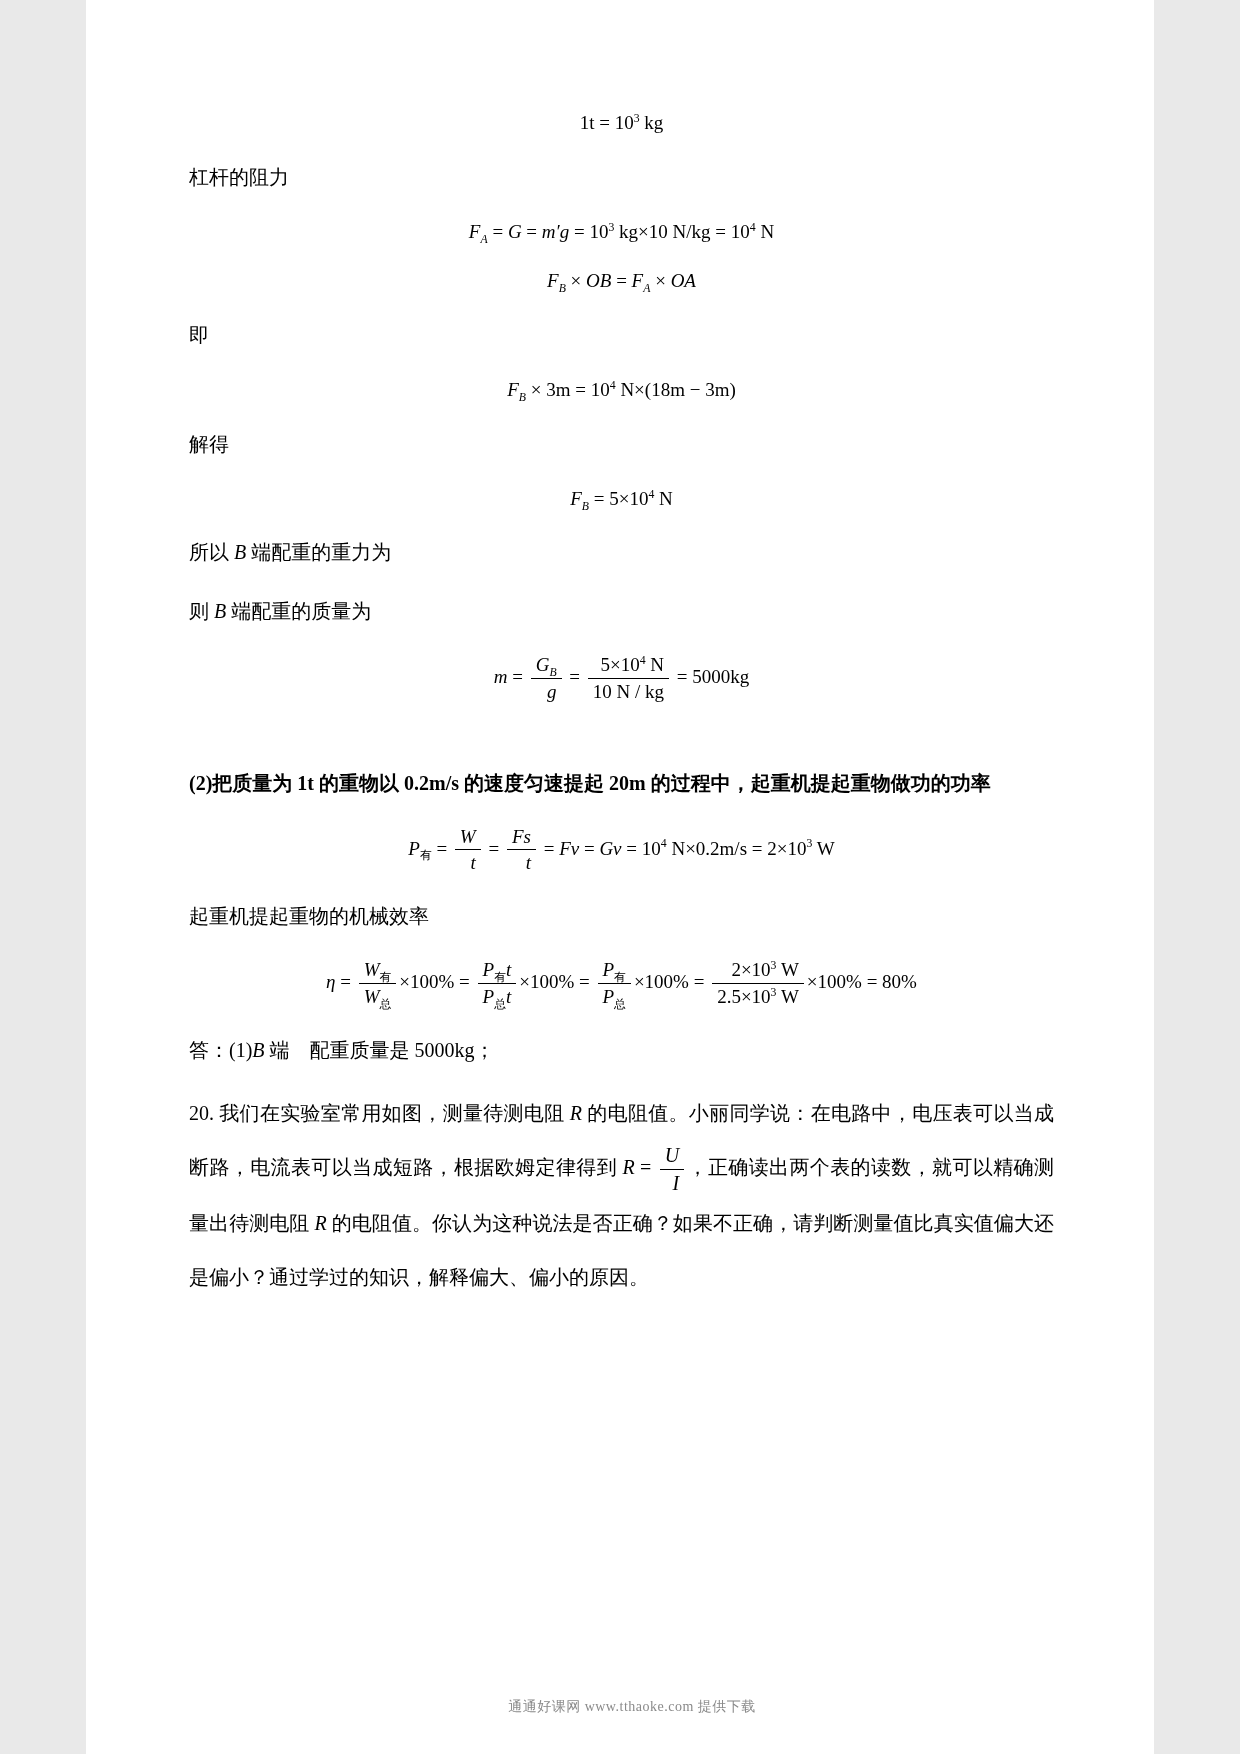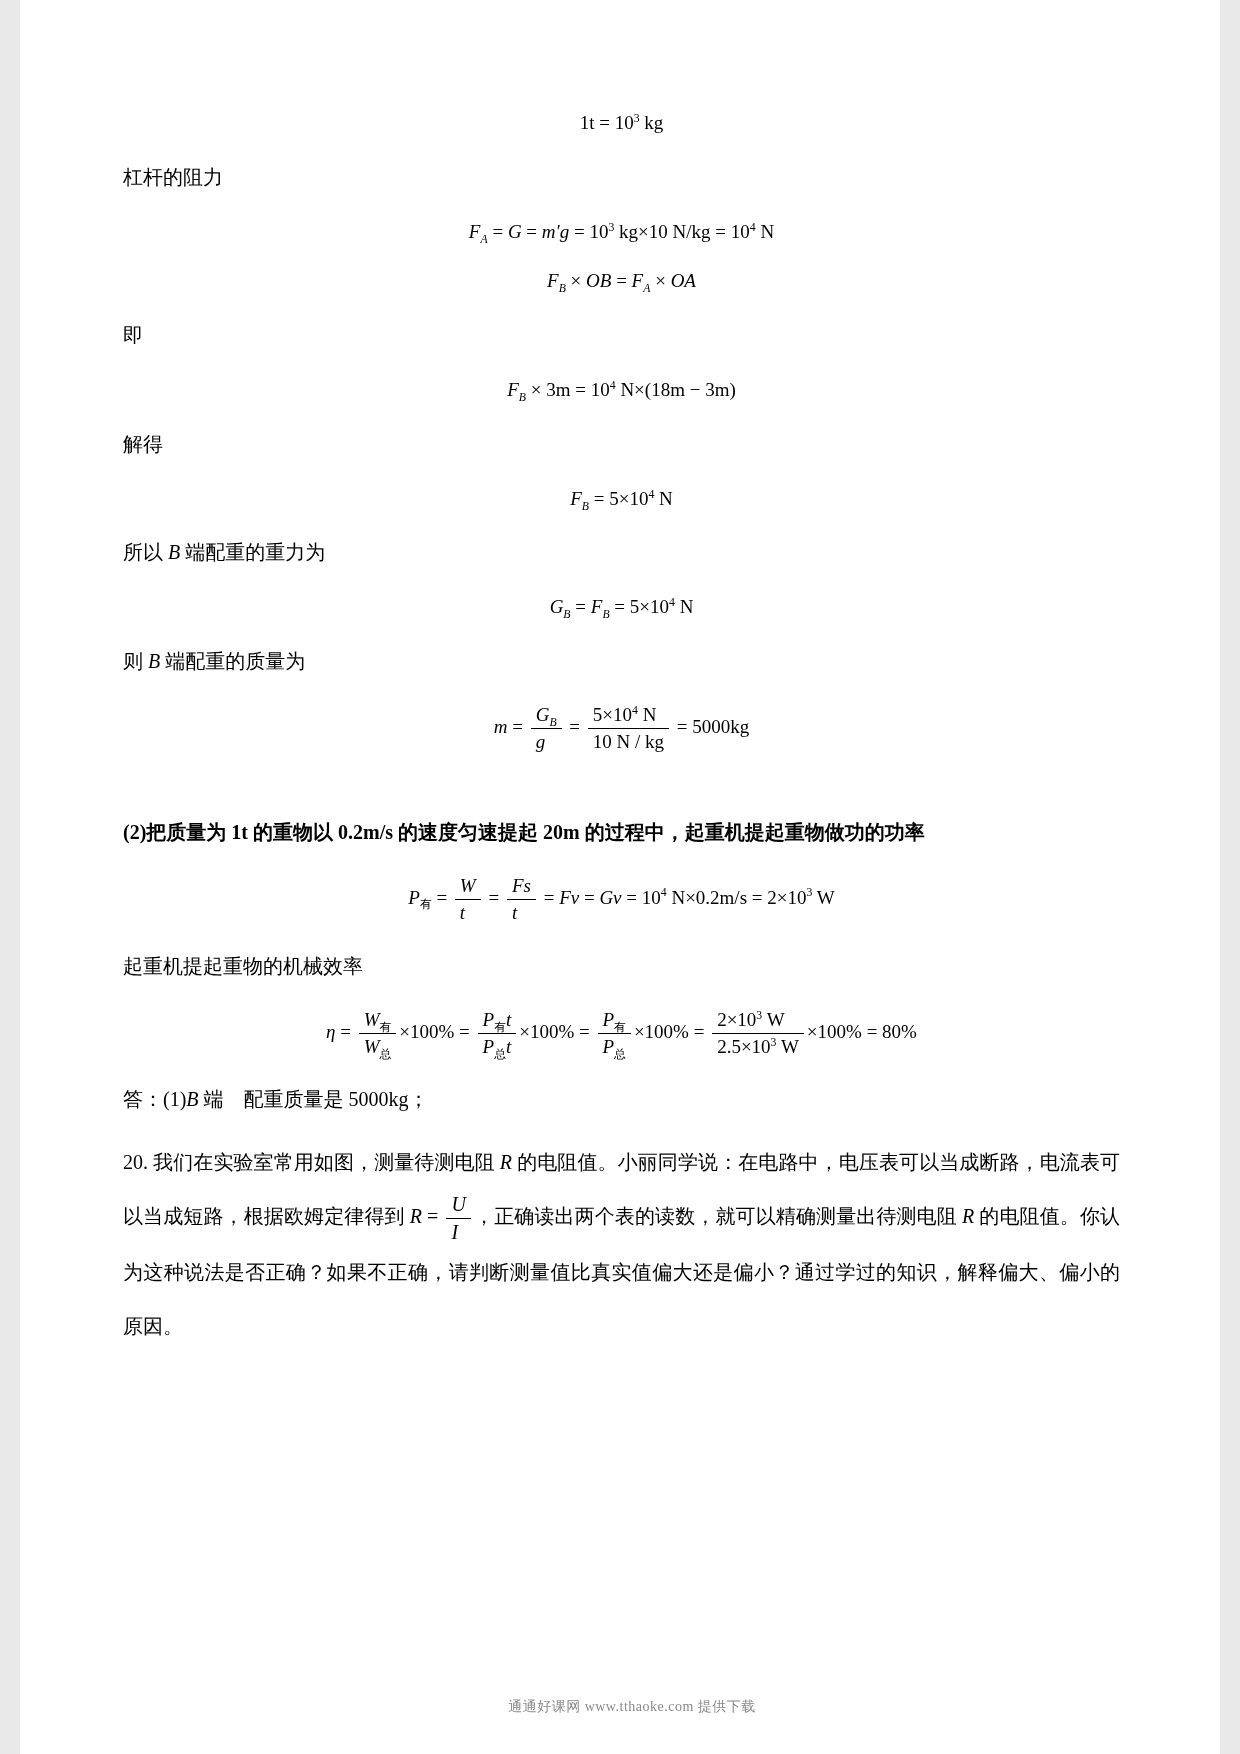--- a/index.html
+++ b/index.html
@@ -1,38 +1,38 @@
 <!DOCTYPE html>
 <html><head>
 <meta charset="utf-8">
 <style>
   html,body{margin:0;padding:0;background:#e9e9e9;}
   .page{
-    width:1200px;height:1754px;margin:0 auto;background:#ffffff;
+    width:1068px;height:1754px;margin:0 auto;background:#ffffff;
     position:relative;box-sizing:border-box;
     padding:86px 100px 0 103px;overflow:hidden;
     color:#000;font-family:"Liberation Serif","DejaVu Serif",serif;
   }
   .content{width:100%;}
   .formula-block{
     text-align:center;font-size:19px;margin:24px 0;line-height:1.35;
   }
   .para-block{
     font-size:20px;margin:24px 0;line-height:1.75;
   }
   .para-block.mt-lg{margin-top:62px;font-weight:bold;}
   .para-block.wide{
     line-height:2.7;text-align:justify;margin:14px 0;
   }
   .ans{margin:18px 0;}
   .var{font-style:italic;}
   sub,sup{font-size:0.62em;line-height:0;}
   sub.var{font-style:italic;}
   .frac{
-    display:inline-block;vertical-align:middle;text-align:left;
+    display:inline-block;vertical-align:middle;text-align:right;
     margin:0 3px;line-height:1.25;
   }
   .frac .num{display:block;padding:0 5px 1px;border-bottom:1px solid #000;}
   .frac .den{display:block;padding:1px 5px 0;}
   .footer{
     position:absolute;left:0;right:0;bottom:38px;text-align:center;
     font-size:14px;color:#8a8a8a;letter-spacing:0.5px;margin-left:24px;
   }
 </style>
 </head>
@@ -42,21 +42,20 @@
   <div class="content" id="content">
       <div class="formula-block"><span>1t = 10</span><sup>3</sup><span> kg</span></div>
       <div class="para-block"><span>杠杆的阻力</span></div>
       <div class="formula-block"><span class="var">F</span><sub class="var">A</sub><span> = </span><span class="var">G</span><span> = </span><span class="var">m′g</span><span> = 10</span><sup>3</sup><span> kg×10 N/kg = 10</span><sup>4</sup><span> N</span></div>
       <div class="formula-block"><span class="var">F</span><sub class="var">B</sub><span> × </span><span class="var">OB</span><span> = </span><span class="var">F</span><sub class="var">A</sub><span> × </span><span class="var">OA</span></div>
       <div class="para-block"><span>即</span></div>
       <div class="formula-block"><span class="var">F</span><sub class="var">B</sub><span> × 3m = 10</span><sup>4</sup><span> N×(18m − 3m)</span></div>
       <div class="para-block"><span>解得</span></div>
       <div class="formula-block"><span class="var">F</span><sub class="var">B</sub><span> = 5×10</span><sup>4</sup><span> N</span></div>
       <div class="para-block"><span>所以 </span><span class="var">B</span><span> 端配重的重力为</span></div>
-      <div class="formula-block"><span class="var">G</span><sub class="var">B</sub><span> = </span><span class="var">F</span><sub class="var">B</sub><span> = 5×10</span><sup>4</sup><span> N</span></div>
       <div class="para-block"><span>则 </span><span class="var">B</span><span> 端配重的质量为</span></div>
       <div class="formula-block"><span class="var">m</span><span> = </span><span class="frac"><span class="num"><span class="var">G</span><sub class="var">B</sub></span><span class="den"><span class="var">g</span></span></span><span> = </span><span class="frac"><span class="num"><span>5×10</span><sup>4</sup><span> N</span></span><span class="den"><span>10 N / kg</span></span></span><span> = 5000kg</span></div>
       <div class="para-block mt-lg"><span>(2)把质量为 1t 的重物以 0.2m/s 的速度匀速提起 20m 的过程中，起重机提起重物做功的功率</span></div>
       <div class="formula-block"><span class="var">P</span><sub>有</sub><span> = </span><span class="frac"><span class="num"><span class="var">W</span></span><span class="den"><span class="var">t</span></span></span><span> = </span><span class="frac"><span class="num"><span class="var">Fs</span></span><span class="den"><span class="var">t</span></span></span><span> = </span><span class="var">Fv</span><span> = </span><span class="var">Gv</span><span> = 10</span><sup>4</sup><span> N×0.2m/s = 2×10</span><sup>3</sup><span> W</span></div>
       <div class="para-block"><span>起重机提起重物的机械效率</span></div>
       <div class="formula-block"><span class="var">η</span><span> = </span><span class="frac"><span class="num"><span class="var">W</span><sub>有</sub></span><span class="den"><span class="var">W</span><sub>总</sub></span></span><span>×100% = </span><span class="frac"><span class="num"><span class="var">P</span><sub>有</sub><span class="var">t</span></span><span class="den"><span class="var">P</span><sub>总</sub><span class="var">t</span></span></span><span>×100% = </span><span class="frac"><span class="num"><span class="var">P</span><sub>有</sub></span><span class="den"><span class="var">P</span><sub>总</sub></span></span><span>×100% = </span><span class="frac"><span class="num"><span>2×10</span><sup>3</sup><span> W</span></span><span class="den"><span>2.5×10</span><sup>3</sup><span> W</span></span></span><span>×100% = 80%</span></div>
       <div class="para-block ans"><span>答：(1)</span><span class="var">B</span><span> 端　配重质量是 5000kg；</span></div>
       <div class="para-block wide"><span>20. 我们在实验室常用如图，测量待测电阻 </span><span class="var">R</span><span> 的电阻值。小丽同学说：在电路中，电压表可以当成断路，电流表可以当成短路，根据欧姆定律得到 </span><span class="var">R</span><span> = </span><span class="frac"><span class="num"><span class="var">U</span></span><span class="den"><span class="var">I</span></span></span><span>，正确读出两个表的读数，就可以精确测量出待测电阻 </span><span class="var">R</span><span> 的电阻值。你认为这种说法是否正确？如果不正确，请判断测量值比真实值偏大还是偏小？通过学过的知识，解释偏大、偏小的原因。</span></div>
     </div>
   <div class="footer">

